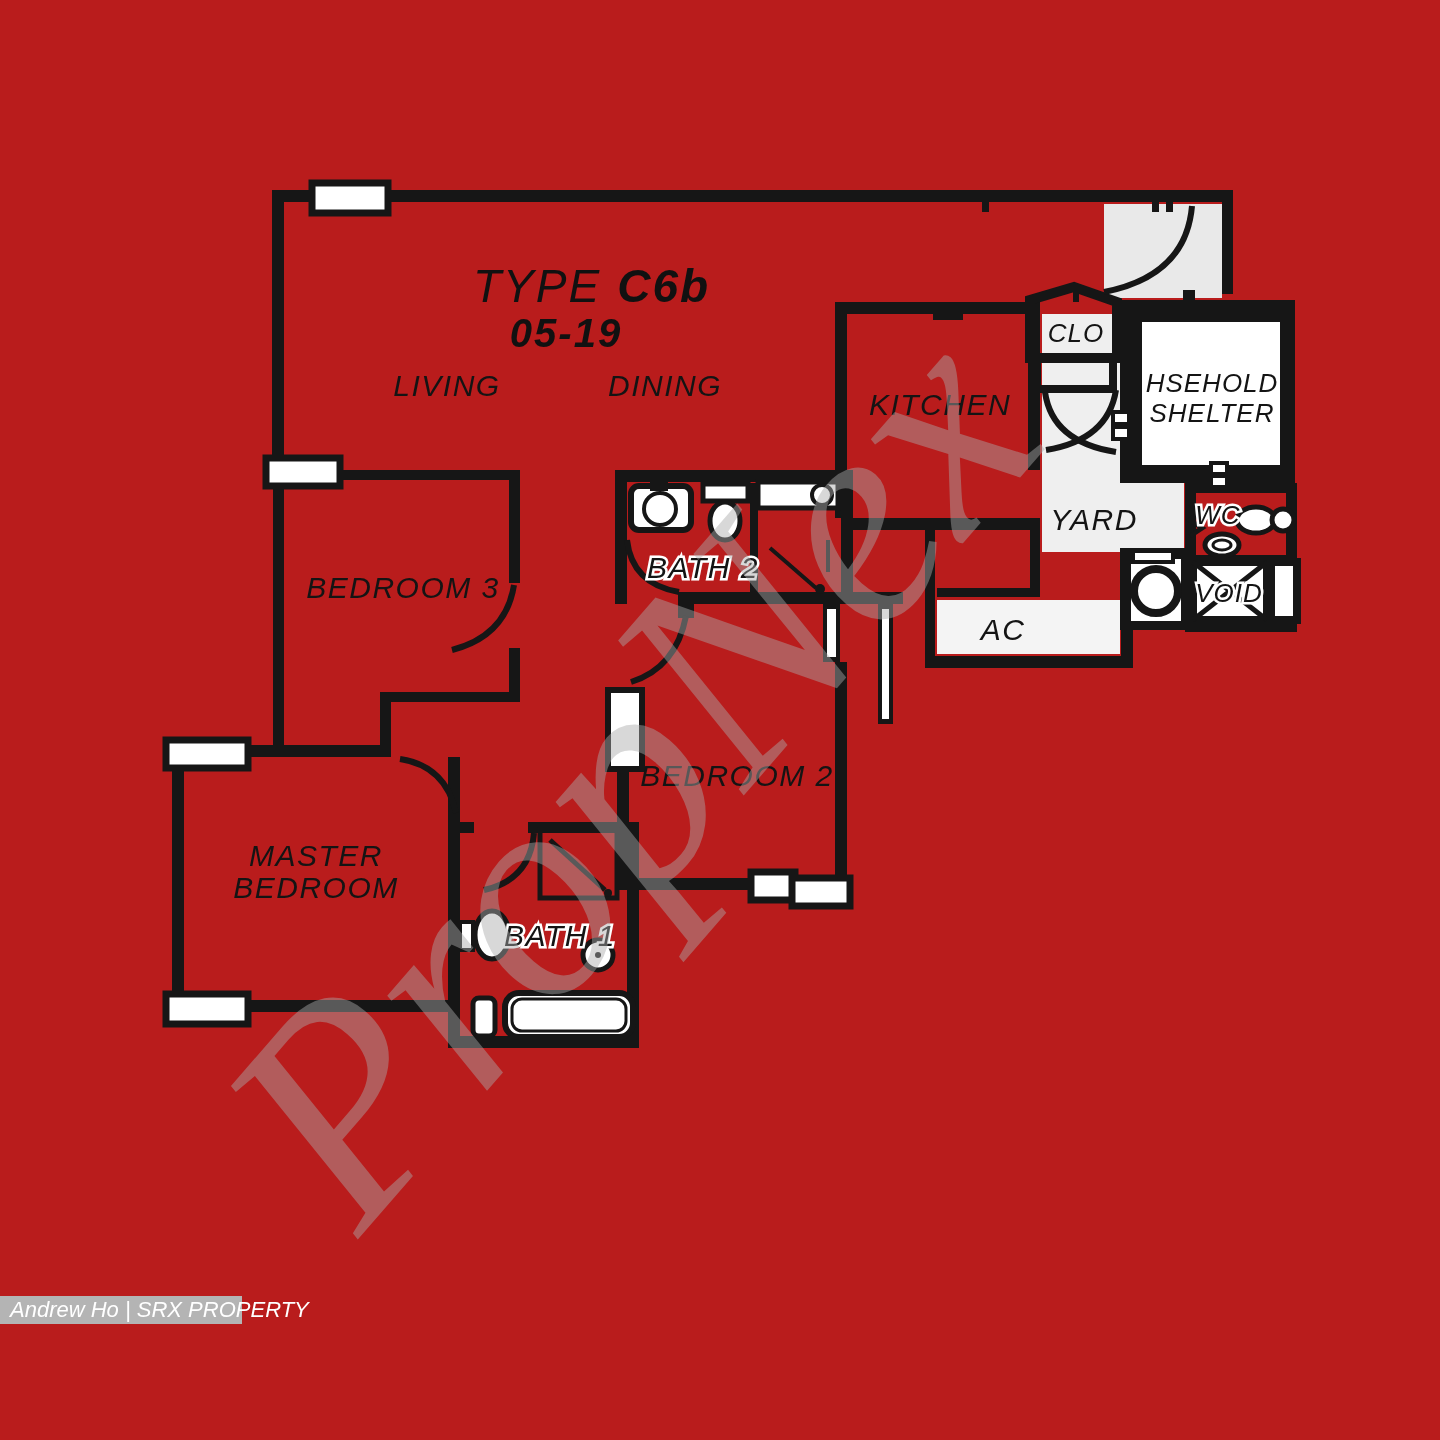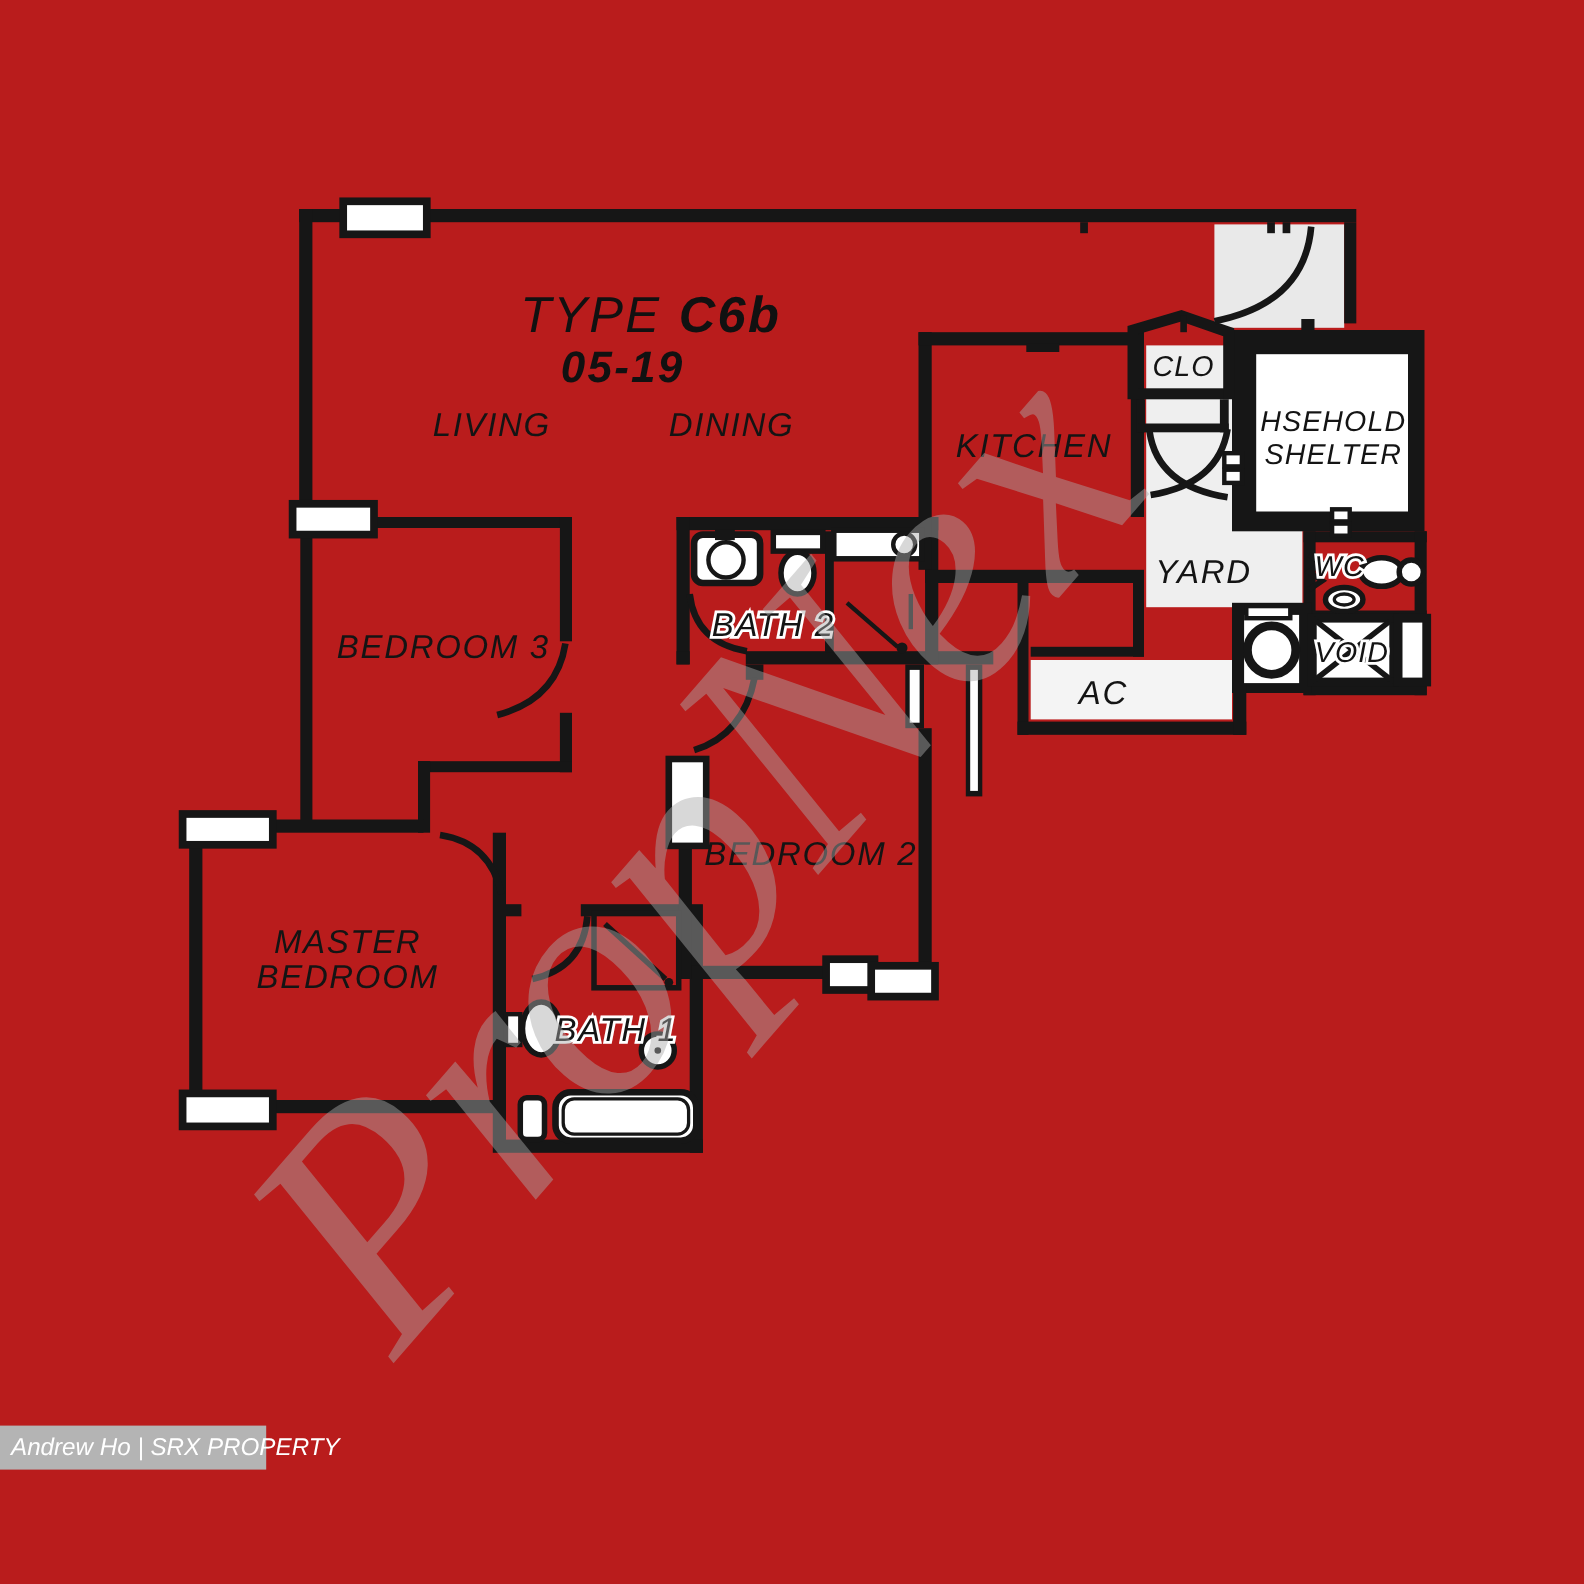--- a/index.html
+++ b/index.html
@@ -5,21 +5,21 @@
   html,body{margin:0;padding:0;background:#ffffff;}
   .stage{position:relative;width:1440px;height:1440px;background:#b91c1c;overflow:hidden;
          font-family:"Liberation Sans",sans-serif;font-style:italic;}
   svg{position:absolute;left:0;top:0;}
   .room-label{font-family:"Liberation Sans",sans-serif;font-size:30px;fill:#141414;letter-spacing:1.5px;}
   .small-label{font-family:"Liberation Sans",sans-serif;font-size:26px;fill:#141414;letter-spacing:1px;}
   .title-main{font-family:"Liberation Sans",sans-serif;font-size:46px;fill:#111;letter-spacing:2px;}
   .title-sub{font-family:"Liberation Sans",sans-serif;font-size:40px;font-weight:700;fill:#111;letter-spacing:2px;}
   .halo{paint-order:stroke;stroke:#ffffff;stroke-width:5px;}
   .watermark-text{font-family:"Liberation Serif",serif;font-size:300px;fill:#ababab;opacity:0.45;}
-  .attribution{position:absolute;left:0;top:1296px;width:242px;height:40px;background:#b4b4b4;
+  .attribution{position:absolute;left:0;top:1296px;width:242px;height:28px;background:#b4b4b4;
                display:flex;align-items:center;}
   .attribution span{color:#ffffff;font-size:22px;padding-left:10px;white-space:nowrap;
                     font-family:"Liberation Sans",sans-serif;}
 </style>
 </head>
 <body>
 
 <div class="stage">
 <svg width="1440" height="1440" viewBox="0 0 1440 1440">
 

